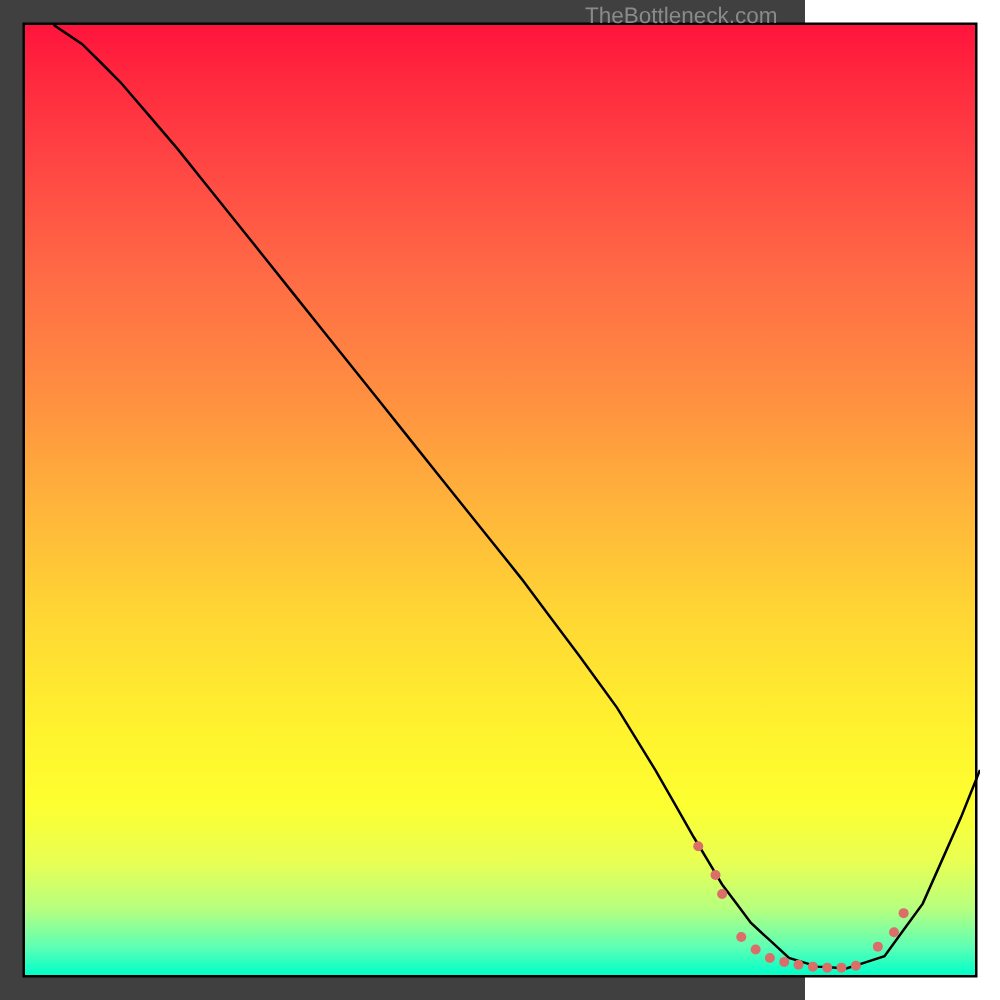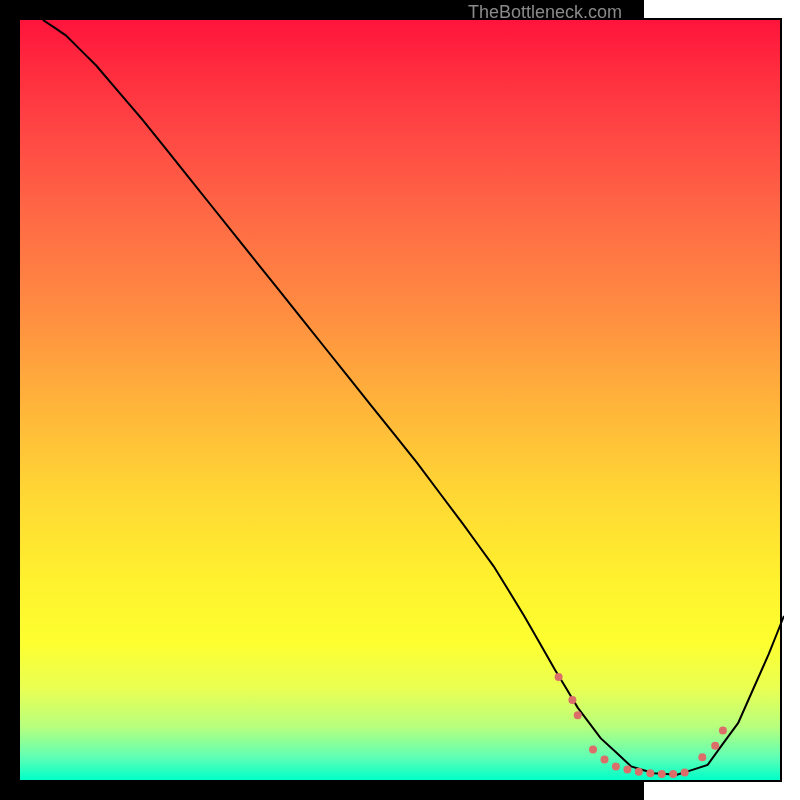--- a/index.html
+++ b/index.html
@@ -7,21 +7,21 @@
     padding: 0;
     width: 800px;
     height: 800px;
     overflow: hidden;
     font-family: Arial, Helvetica, sans-serif;
   }
   .container {
     position: relative;
     width: 644px;
     height: 800px;
-    background: #000000;
+    background: #404040;
   }
   .plot-area {
     position: absolute;
     left: 18px;
     top: 18px;
     width: 764px;
     height: 764px;
     background: linear-gradient(to bottom,
       #ff143c 0%,
       #ff2a3e 6%,

